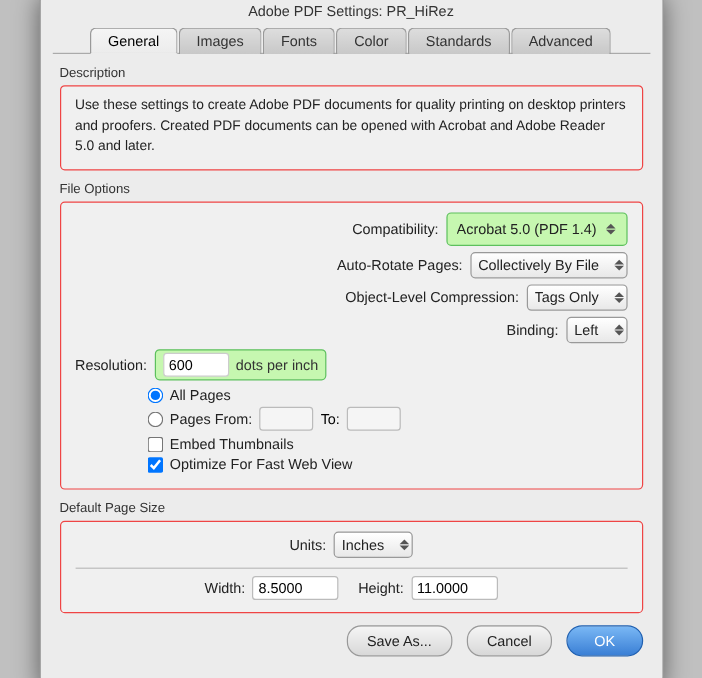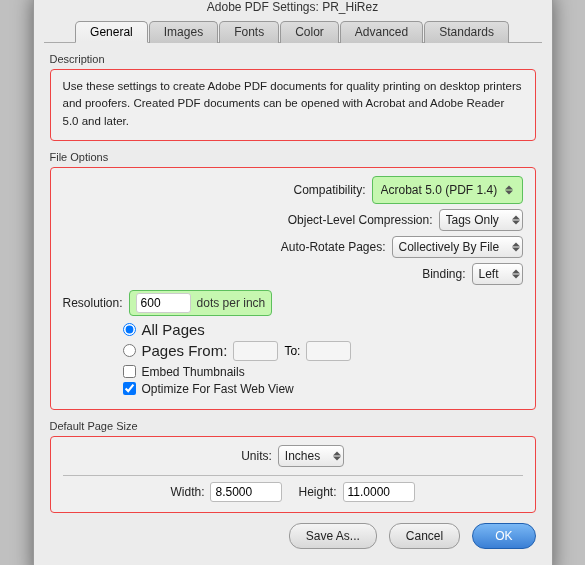--- a/index.html
+++ b/index.html
@@ -184,21 +184,21 @@
       display: flex;
       align-items: center;
       margin-bottom: 3px;
       gap: 6px;
     }
     .radio-row input[type="radio"] {
       margin: 0;
       cursor: pointer;
     }
     .radio-row label {
-      font-size: 15px;
+      font-size: 12px;
       color: #222;
     }
     .pages-from-row {
       display: flex;
       align-items: center;
       gap: 6px;
     }
     .small-input {
       width: 45px;
       border: 1px solid #bbb;
@@ -302,22 +302,22 @@
 <body>
 
 <div class="dialog">
   <div class="title-bar">Adobe PDF Settings: PR_HiRez</div>
 
   <div class="tabs">
     <div class="tab active">General</div>
     <div class="tab">Images</div>
     <div class="tab">Fonts</div>
     <div class="tab">Color</div>
+    <div class="tab">Standards</div>
     <div class="tab">Advanced</div>
-    <div class="tab">Standards</div>
   </div>
   <div class="tab-bar-line"></div>
 
   <div class="body">
 
     <div class="section-label">Description</div>
     <div class="section-box">
       <div class="description-text">Use these settings to create Adobe PDF documents for quality printing on desktop printers and proofers.  Created PDF documents can be opened with Acrobat and Adobe Reader 5.0 and later.</div>
     </div>
 
@@ -333,37 +333,37 @@
             </select>
             <div class="select-arrow">
               <span class="up"></span>
               <span class="down"></span>
             </div>
           </div>
         </span>
       </div>
 
       <div class="form-row">
-        <span class="form-label">Object-Level Compression:</span>
+        <span class="form-label">Auto-Rotate Pages:</span>
         <div class="select-wrap">
           <select>
-            <option>Tags Only</option>
+            <option>Collectively By File</option>
           </select>
           <div class="select-arrow">
             <span class="up"></span>
             <span class="down"></span>
           </div>
         </div>
       </div>
 
       <div class="form-row">
-        <span class="form-label">Auto-Rotate Pages:</span>
+        <span class="form-label">Object-Level Compression:</span>
         <div class="select-wrap">
           <select>
-            <option>Collectively By File</option>
+            <option>Tags Only</option>
           </select>
           <div class="select-arrow">
             <span class="up"></span>
             <span class="down"></span>
           </div>
         </div>
       </div>
 
       <div class="form-row">
         <span class="form-label">Binding:</span>

